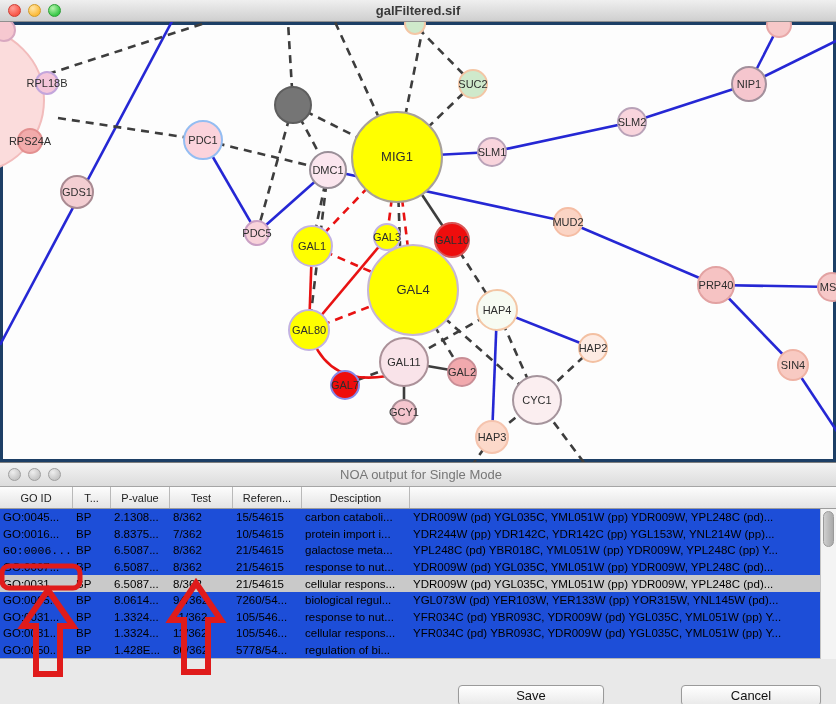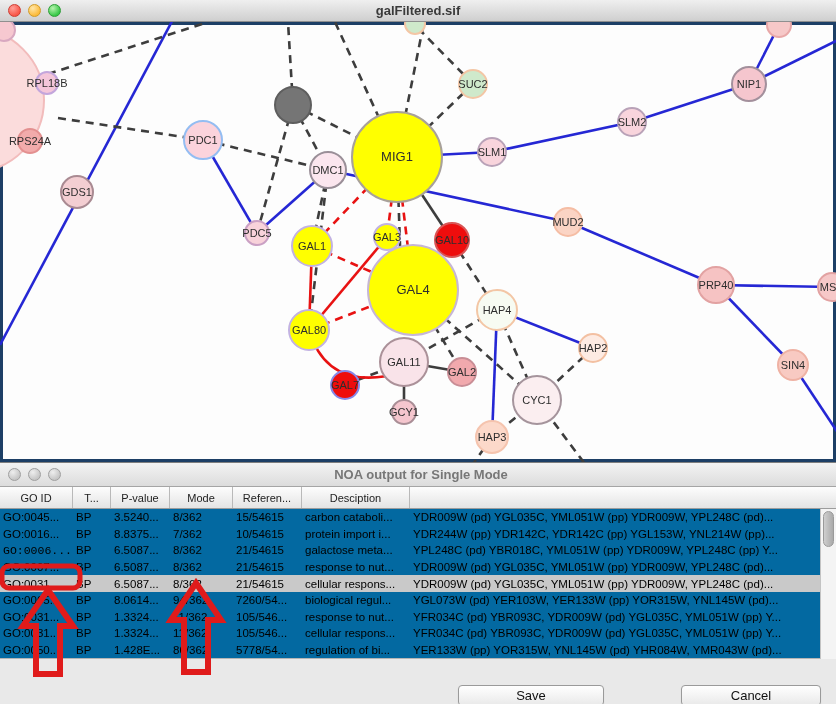--- a/index.html
+++ b/index.html
@@ -16,27 +16,27 @@
   .light.yellow { background:radial-gradient(circle at 35% 30%, #ffe6a8, #fcbb3c 70%); border:1px solid #d29b27; }
   .light.green { background:radial-gradient(circle at 35% 30%, #b7f3ae, #38c847 70%); border:1px solid #2b9e35; }
   .light.gray { background:radial-gradient(circle at 35% 30%, #eee, #c6c6c6 70%); border:1px solid #9f9f9f; }
   .canvas { position:absolute; left:0; top:22px; width:836px; height:440px; background:#fdfdfd; border:3px solid #1d3f66; }
   #net-svg { position:absolute; left:-3px; top:-3px; }
   #net-svg text { font-family:"Liberation Sans",sans-serif; fill:#2e2e2e; }
 
   
   .noa-window { position:absolute; left:0; top:462px; width:836px; height:242px; background:#e9e9e9; border-top:1px solid #7f7f7f; }
   .titlebar2 { position:relative; height:24px; background:linear-gradient(#f3f3f3,#dcdcdc); border-bottom:1px solid #a5a5a5; display:flex; align-items:center; justify-content:center; }
-  .titlebar2 .title { font-size:13px; font-weight:700; color:#777;margin-left:6px; }
+  .titlebar2 .title { font-size:13px; font-weight:400; color:#777;margin-left:6px; }
   .lights2 { position:absolute; left:8px; top:5px; display:flex; gap:7px; }
 
   .noa-table { position:absolute; left:0; top:24px; width:836px; height:172px; background:#fff; }
   .thead { display:flex; height:22px; background:linear-gradient(#fdfdfd,#e4e4e4); border-bottom:1px solid #9c9c9c; }
   .th { font-size:11px; color:#222; display:flex; align-items:center; justify-content:center; border-right:1px solid #b9b9b9; overflow:hidden; white-space:nowrap; }
-  .tbody { position:relative; height:150px; overflow:hidden; background:#0369a1; border-bottom:1px solid #b5b5b5; }
+  .tbody { position:relative; height:150px; overflow:hidden; background:#1d4ed8; border-bottom:1px solid #b5b5b5; }
   .tr { display:flex; height:16.6px; align-items:center; }
   .tr.selected { background:#c9c9c9; }
   .td { font-size:11.5px; color:#000; padding-left:3px; overflow:hidden; white-space:nowrap; }
   .scrollbar { position:absolute; right:0; top:22px; width:16px; height:150px; background:#f4f4f4; border-left:1px solid #c3c3c3; }
   .thumb { position:absolute; left:2px; top:2px; width:11px; height:36px; border-radius:6px; background:linear-gradient(90deg,#cfcfcf,#a9a9a9); border:1px solid #9a9a9a; }
 
   .btn-row { position:absolute; left:0; top:196px; width:836px; height:46px; }
   .mac-btn { position:absolute; height:21px; border:1px solid #9a9a9a; border-radius:4px; background:linear-gradient(#ffffff,#e9e9e9); font-size:13px; color:#111; font-family:"Liberation Sans",sans-serif; display:flex; align-items:center; justify-content:center; box-shadow:0 1px 1px rgba(0,0,0,0.12); }
   #save-btn { left:458px; top:2px; width:146px; }
   #cancel-btn { left:681px; top:2px; width:140px; }
@@ -184,30 +184,30 @@
         <span class="light gray"></span>
       </div>
       <span class="title">NOA output for Single Mode</span>
     </div>
 
     <div class="noa-table">
       <div class="thead" id="noa-head">
           <div class="th" style="width: 73px;">GO ID</div>
           <div class="th" style="width: 38px;">T...</div>
           <div class="th" style="width: 59px;">P-value</div>
-          <div class="th" style="width: 63px;">Mode</div>
+          <div class="th" style="width: 63px;">Test</div>
           <div class="th" style="width: 69px;">Referen...</div>
           <div class="th" style="width: 108px;">Desciption</div>
           <div class="th" style="width: 16px; border-right: none;"></div>
         </div>
       <div class="tbody" id="noa-body">
           <div class="tr">
             <div class="td" style="width: 73px;">GO:0045...</div>
             <div class="td" style="width: 38px;">BP</div>
-            <div class="td" style="width: 59px;">3.5240...</div>
+            <div class="td" style="width: 59px;">2.1308...</div>
             <div class="td" style="width: 63px;">8/362</div>
             <div class="td" style="width: 69px;">15/54615</div>
             <div class="td" style="width: 108px;">carbon cataboli...</div>
             <div class="td" style="width: 410px;">YDR009W (pd) YGL035C, YML051W (pp) YDR009W, YPL248C (pd)...</div>
           </div>
           <div class="tr">
             <div class="td" style="width: 73px;">GO:0016...</div>
             <div class="td" style="width: 38px;">BP</div>
             <div class="td" style="width: 59px;">8.8375...</div>
             <div class="td" style="width: 63px;">7/362</div>
@@ -269,21 +269,20 @@
             <div class="td" style="width: 108px;">cellular respons...</div>
             <div class="td" style="width: 410px;">YFR034C (pd) YBR093C, YDR009W (pd) YGL035C, YML051W (pp) Y...</div>
           </div>
           <div class="tr">
             <div class="td" style="width: 73px;">GO:0050...</div>
             <div class="td" style="width: 38px;">BP</div>
             <div class="td" style="width: 59px;">1.428E...</div>
             <div class="td" style="width: 63px;">80/362</div>
             <div class="td" style="width: 69px;">5778/54...</div>
             <div class="td" style="width: 108px;">regulation of bi...</div>
-            <div class="td" style="width: 410px;">YER133W (pp) YOR315W, YNL145W (pd) YHR084W, YMR043W (pd)...</div>
           </div>
         </div>
       <div class="scrollbar">
         <div class="thumb"></div>
       </div>
       <div class="btn-row">
         <button class="mac-btn" id="save-btn">Save</button>
         <button class="mac-btn" id="cancel-btn">Cancel</button>
       </div>
     </div>

